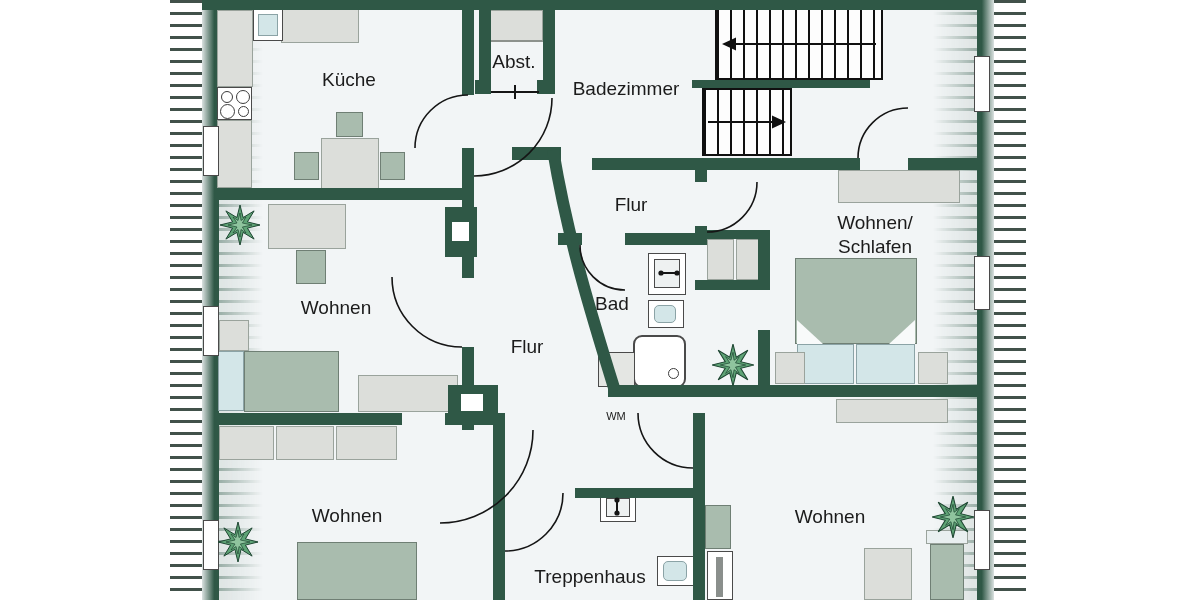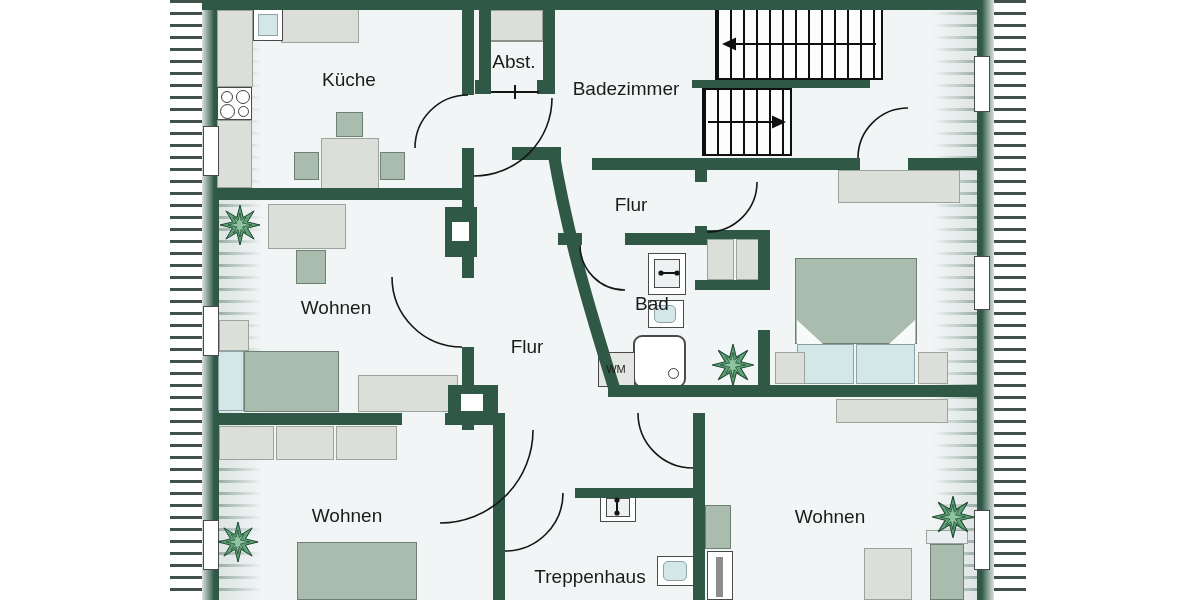--- a/index.html
+++ b/index.html
@@ -17,21 +17,21 @@
   .hole{position:absolute;background:#ffffff;z-index:4;}
   .window{position:absolute;background:#ffffff;border:1px solid #4a4a4a;z-index:4;}
   .furn{position:absolute;background:#dcdeda;border:1px solid #9aa39c;z-index:2;box-sizing:border-box;}
   .furn-g{position:absolute;background:#a9bcae;border:1px solid #6f7f74;z-index:2;box-sizing:border-box;}
   .furn-b{position:absolute;background:#d3e6e8;border:1px solid #8ba3a6;z-index:2;box-sizing:border-box;}
   .fix{position:absolute;background:#ffffff;border:1px solid #4a4a4a;z-index:2;box-sizing:border-box;}
   .stairs{position:absolute;border:2px solid #101010;z-index:2;box-sizing:border-box;
           background:repeating-linear-gradient(to right,#101010 0 2px,rgba(0,0,0,0) 2px 13px),#fdfdfd;}
   .lbl{position:absolute;z-index:6;font-size:19px;line-height:1.25;color:#1b1b1b;
        transform:translate(-50%,-50%);white-space:nowrap;text-align:center;}
-  .lbl-sm{font-size:11px;}
+  .lbl-sm{font-size:11px;margin-top:47px;}
   .plant{position:absolute;z-index:5;}
   .tri{position:absolute;width:0;height:0;z-index:3;}
   #overlay{position:absolute;left:0;top:0;width:1200px;height:600px;z-index:5;pointer-events:none;}
   .burner{position:absolute;border:1.5px solid #3c3c3c;border-radius:50%;background:#fff;z-index:3;}
 </style>
 </head>
 <body>
 
 <div id="plan">
 
@@ -193,21 +193,22 @@
       <circle cx="617" cy="500" r="2.6" fill="#151515"></circle>
         <circle cx="617" cy="513" r="2.6" fill="#151515"></circle>
       <line x1="617" y1="500" x2="617" y2="513" stroke="#151515" stroke-width="2"></line>
     </g>
   </svg>
 
   <div class="lbl" style="left:349px;top:80px;">Küche</div>
   <div class="lbl" style="left:514px;top:62px;">Abst.</div>
   <div class="lbl" style="left:626px;top:89px;">Badezimmer</div>
   <div class="lbl" style="left:631px;top:205px;">Flur</div>
-  <div class="lbl" style="left:652px;top:304px;">Bad</div>
+  <div class="lbl" style="left:875px;top:235px;"><span>Wohnen/</span><br><span>Schlafen</span></div>
+  <div class="lbl" style="left:612px;top:304px;">Bad</div>
   <div class="lbl" style="left:527px;top:347px;">Flur</div>
   <div class="lbl" style="left:336px;top:308px;">Wohnen</div>
   <div class="lbl" style="left:347px;top:516px;">Wohnen</div>
   <div class="lbl" style="left:590px;top:577px;">Treppenhaus</div>
   <div class="lbl" style="left:830px;top:517px;">Wohnen</div>
   <div class="lbl lbl-sm" style="left:616px;top:370px;z-index:6;">WM</div>
 
 </div>
 
 </body></html>

